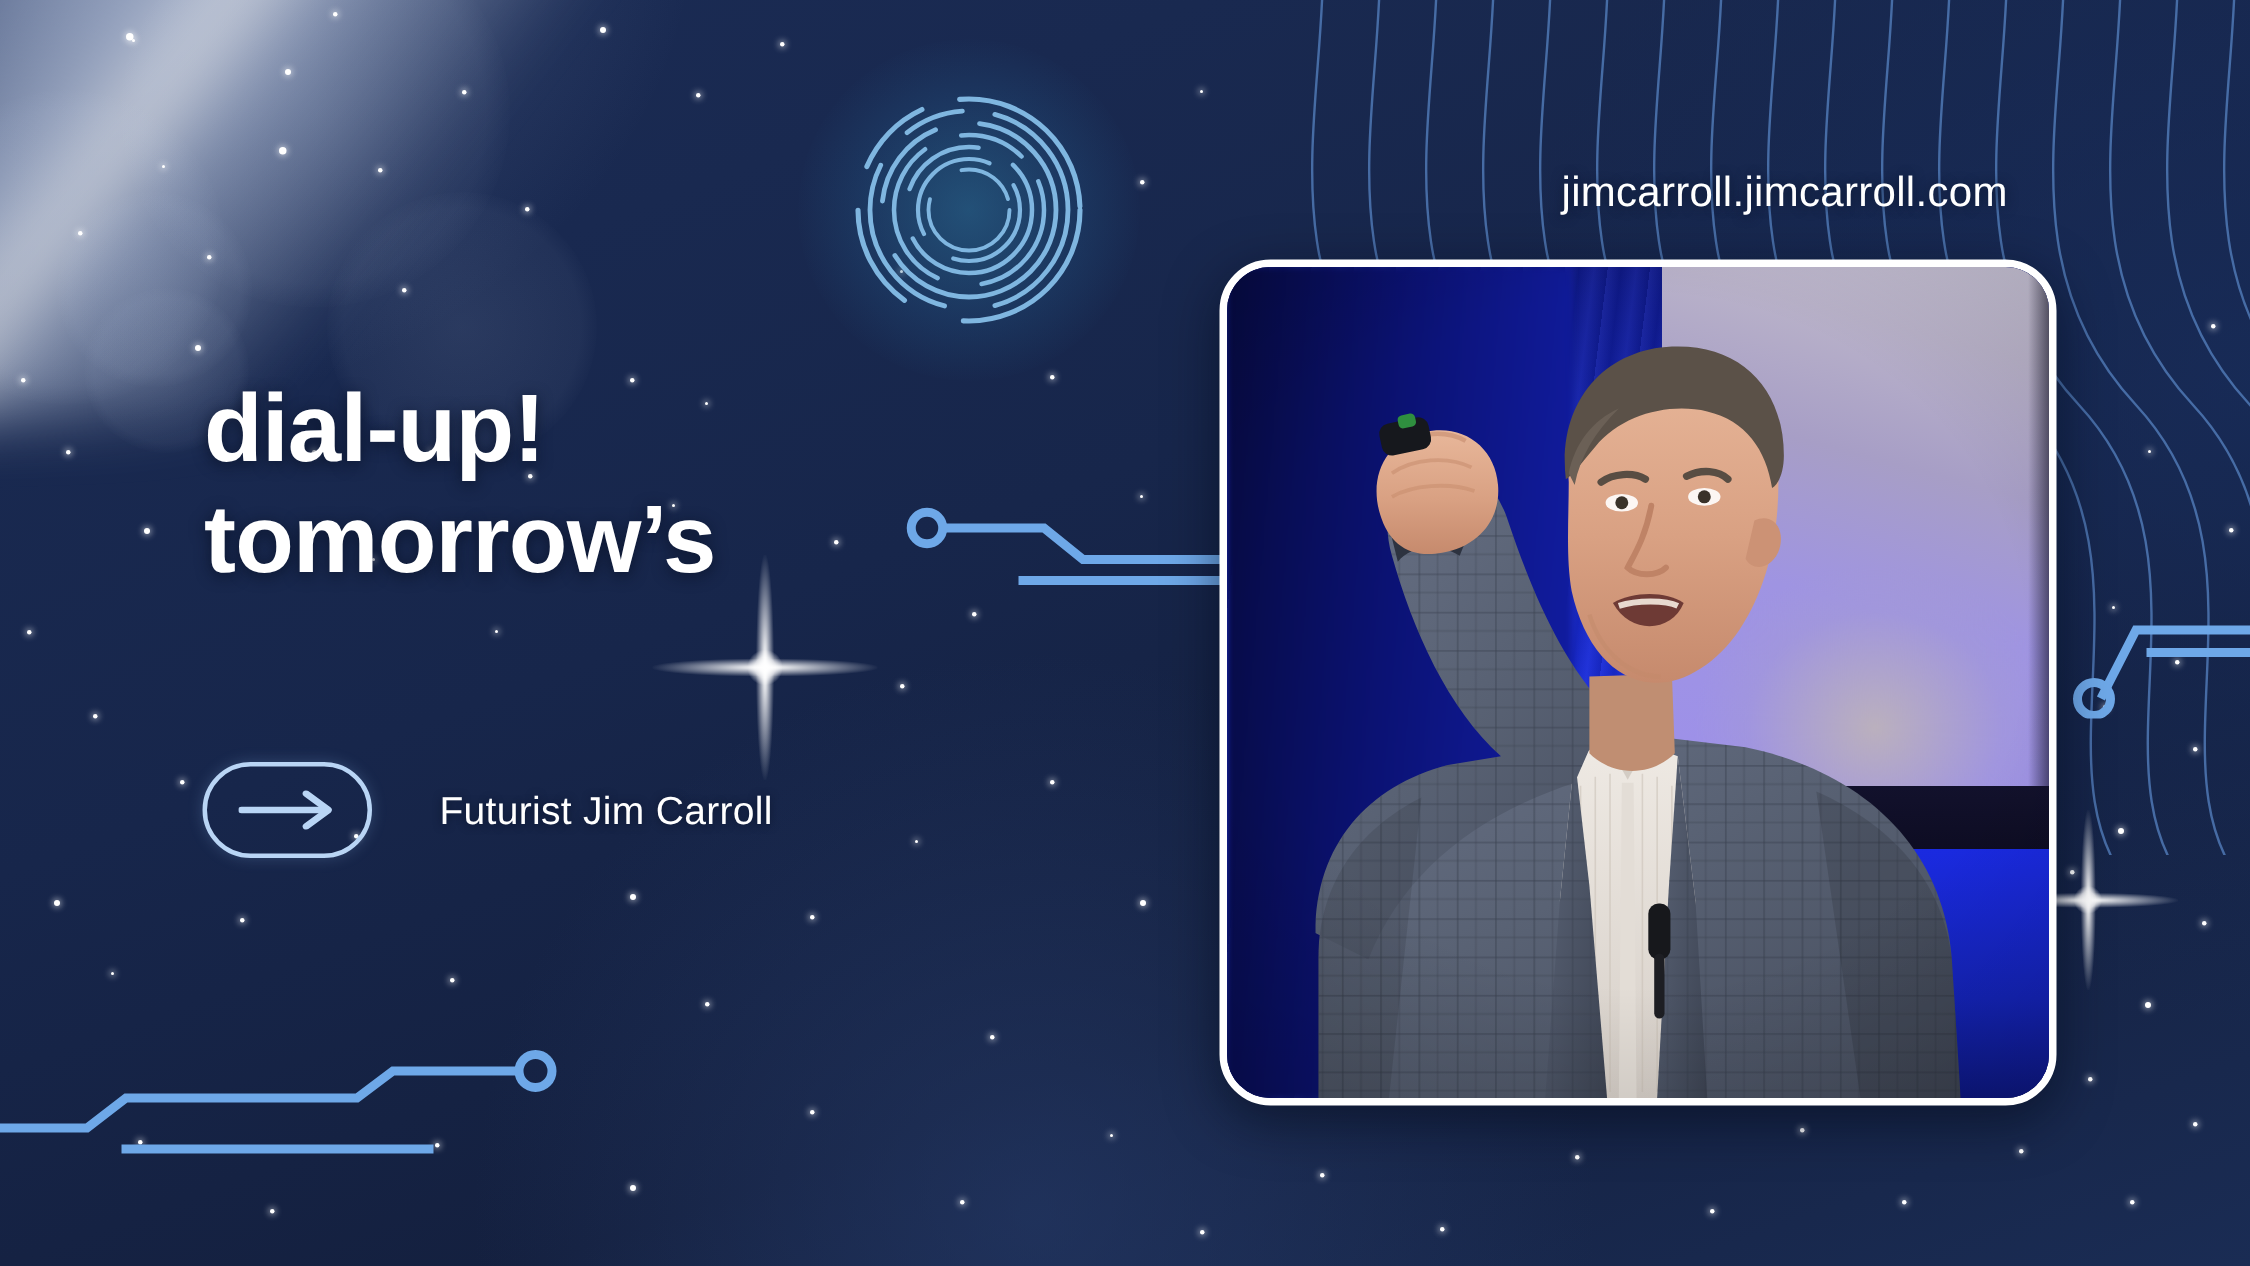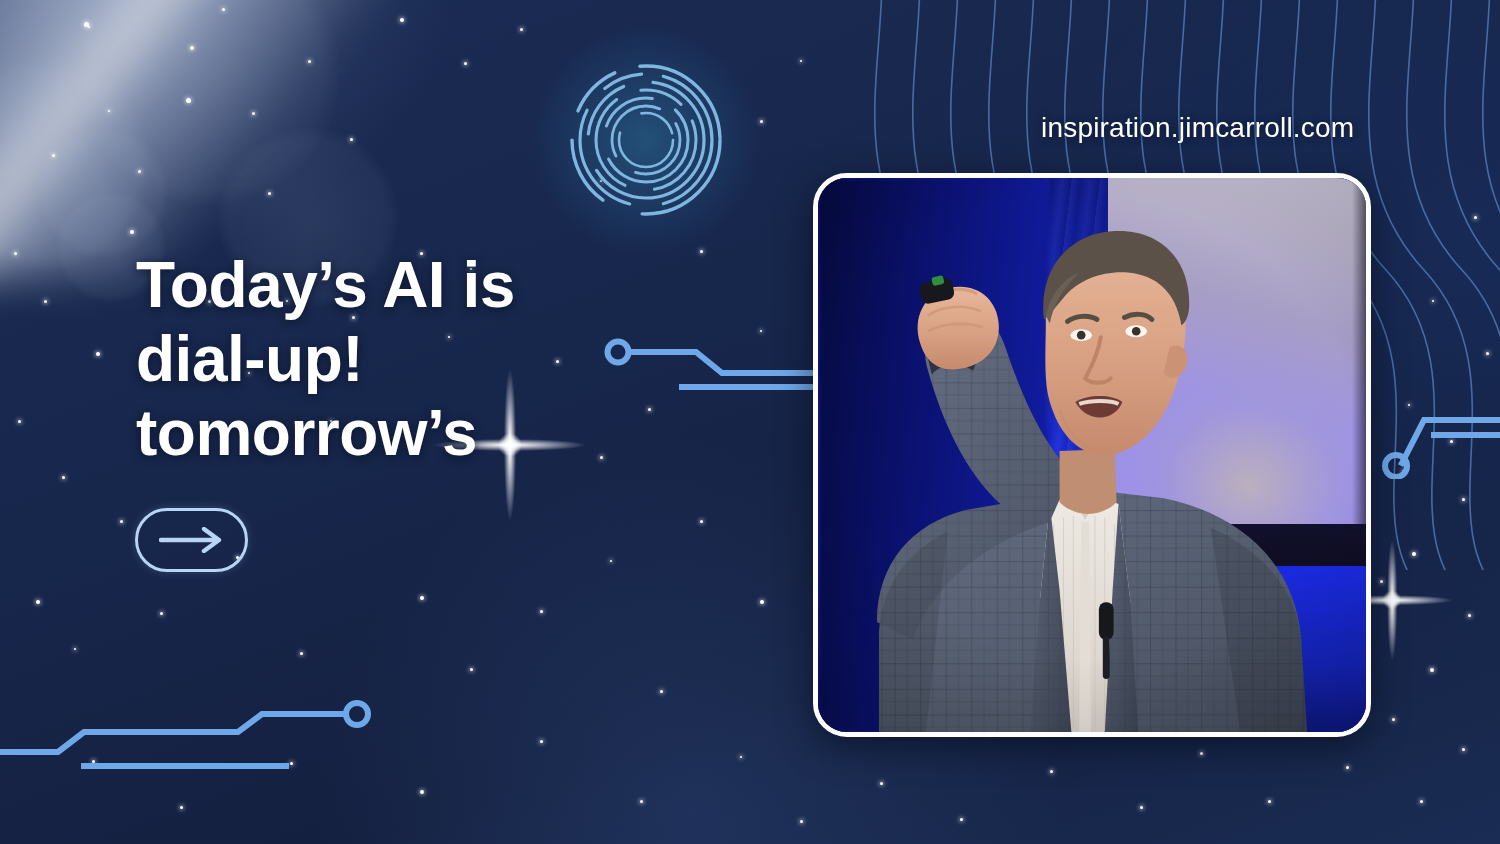--- a/index.html
+++ b/index.html
@@ -315,35 +315,35 @@
   </svg>
 
   <svg class="circuit" id="circuit-right" viewBox="0 0 126 84" fill="none">
     <g stroke="#6ea8e8" stroke-width="6" fill="none" stroke-linecap="square">
       <path d="M22 68 L44 25 H126"></path>
       <path d="M54 40 H126"></path>
     </g>
     <circle cx="16" cy="71" r="11" stroke="#6ea8e8" stroke-width="6" fill="none"></circle>
   </svg>
 
-  <div id="site-url">inspiration.jimcarroll.com</div>
+  <div id="site-url">jimcarroll.jimcarroll.com</div>
 
   <h1 id="headline">
-    <span class="ln">Today’s AI is</span>
     <span class="ln">dial-up!</span>
     <span class="ln">tomorrow’s</span>
   </h1>
 
   <div id="byline-row">
     <div id="arrow-button">
       <svg width="66" height="26" viewBox="0 0 66 26" fill="none">
         <path d="M2 13 H58" stroke="#b9d5f5" stroke-width="4.4" stroke-linecap="round"></path>
         <path d="M45 2 L60 13 L45 24" stroke="#b9d5f5" stroke-width="4.4" stroke-linecap="round" stroke-linejoin="round" fill="none"></path>
       </svg>
     </div>
+    <div id="byline-text">Futurist Jim Carroll</div>
   </div>
 
   <div id="photo-card">
     <div class="scene">
       <div class="curtain"></div>
       <div class="curtain-dark"></div>
       <div class="screen"></div>
       <div class="screen-edge"></div>
       <div class="screen-band"></div>
       <div class="stage-front"></div>

